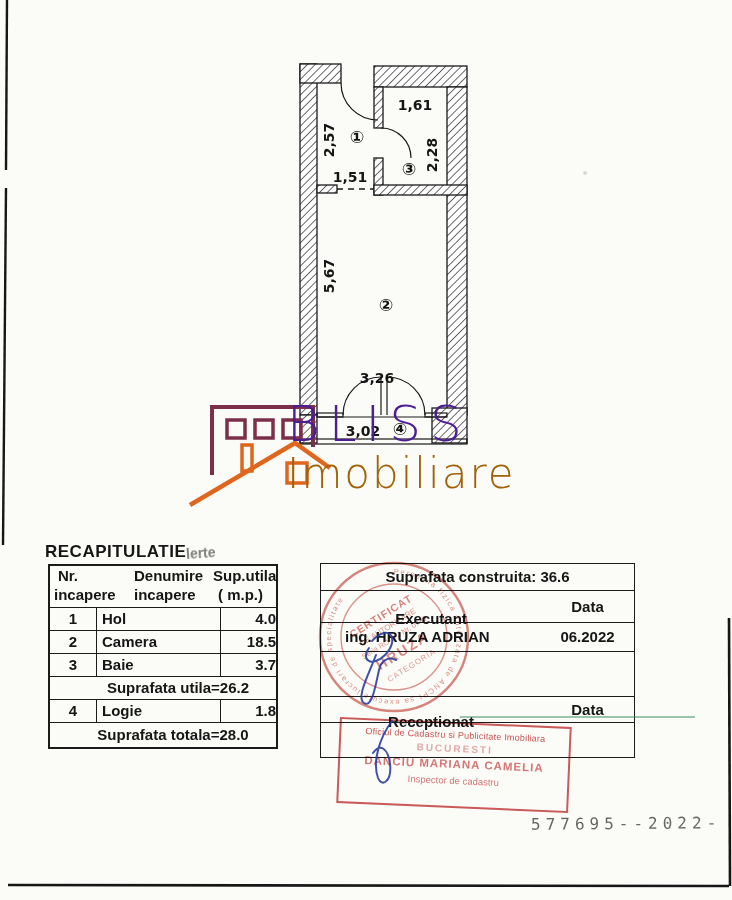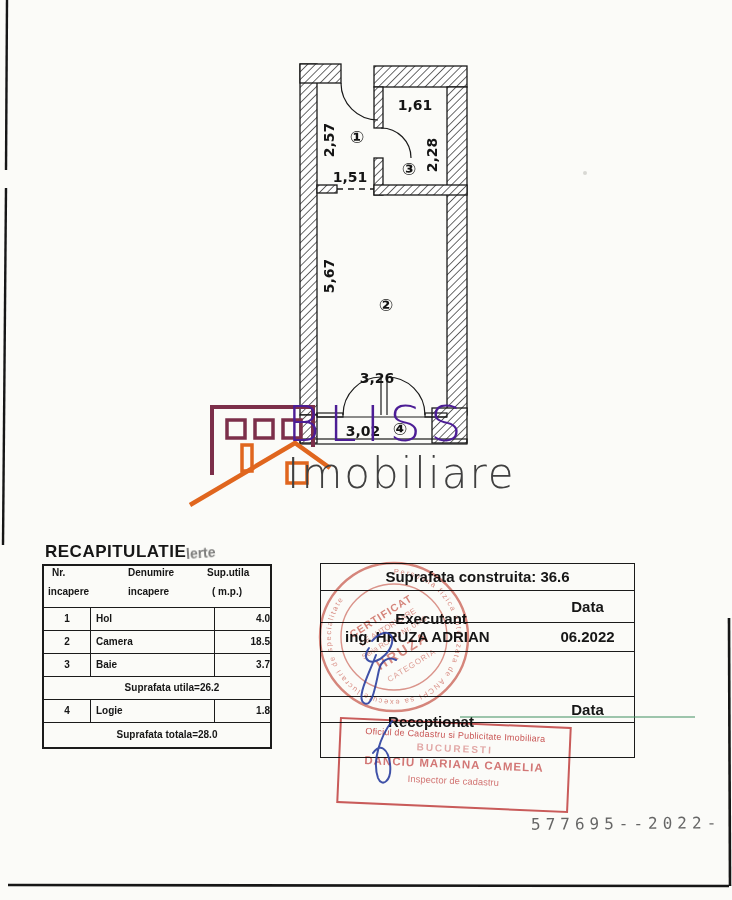--- a/index.html
+++ b/index.html
@@ -10,29 +10,29 @@
   .plan{position:absolute;left:293px;top:55px;width:180px;height:395px;z-index:5;}
   .plan text{font-family:"DejaVu Sans",sans-serif;font-weight:bold;fill:#151515;}
   .dim{font-size:14px;}
   .roomnum{font-size:17px;font-weight:normal;}
 
   
   .logo-house{position:absolute;left:185px;top:400px;width:150px;height:110px;z-index:12;}
   .brand{position:absolute;left:287px;top:396px;z-index:12;font-family:"DejaVu Sans",sans-serif;
          font-size:50px;line-height:56px;letter-spacing:9px;color:#4c1d95;font-weight:100;}
   .brand-sub{position:absolute;left:287px;top:449px;z-index:12;font-family:"DejaVu Sans",sans-serif;
-         font-size:42px;line-height:50px;letter-spacing:2px;color:#404040;font-weight:100;}
+         font-size:42px;line-height:50px;letter-spacing:2px;color:#a16207;font-weight:100;}
 
   
   .recap-title{position:absolute;left:45px;top:542px;font-size:17px;font-weight:bold;
                letter-spacing:.5px;z-index:10;}
   .recap-smudge{position:absolute;left:186px;top:545px;font-size:14px;font-weight:bold;color:#3a3a3a;
                 opacity:.65;filter:blur(.6px);transform:rotate(-4deg);z-index:10;}
-  .recap{position:absolute;left:42px;top:564px;width:226px;border:2px solid #1b1b1b;z-index:10;
-         font-size:10px;font-weight:bold;background:transparent;}
+  .recap{position:absolute;left:48px;top:564px;width:226px;border:2px solid #1b1b1b;z-index:10;
+         font-size:15px;font-weight:bold;background:transparent;}
   .recap .hdr{position:relative;height:41px;border-bottom:1.6px solid #1b1b1b;}
   .recap .hdr span{position:absolute;white-space:nowrap;}
   .rrow{display:flex;height:22px;line-height:22px;border-bottom:1.6px solid #1b1b1b;}
   .rrow:last-child{border-bottom:none;}
   .c-nr{width:46px;border-right:1.6px solid #1b1b1b;text-align:center;}
   .c-name{width:124px;border-right:1.6px solid #1b1b1b;padding-left:5px;box-sizing:border-box;}
   .c-area{flex:1;text-align:right;}
   .rspan{height:22px;line-height:22px;border-bottom:1.6px solid #1b1b1b;text-align:center;padding-left:30px;}
   .rtotal{height:24px;line-height:24px;text-align:center;margin-left:20px;}
 

